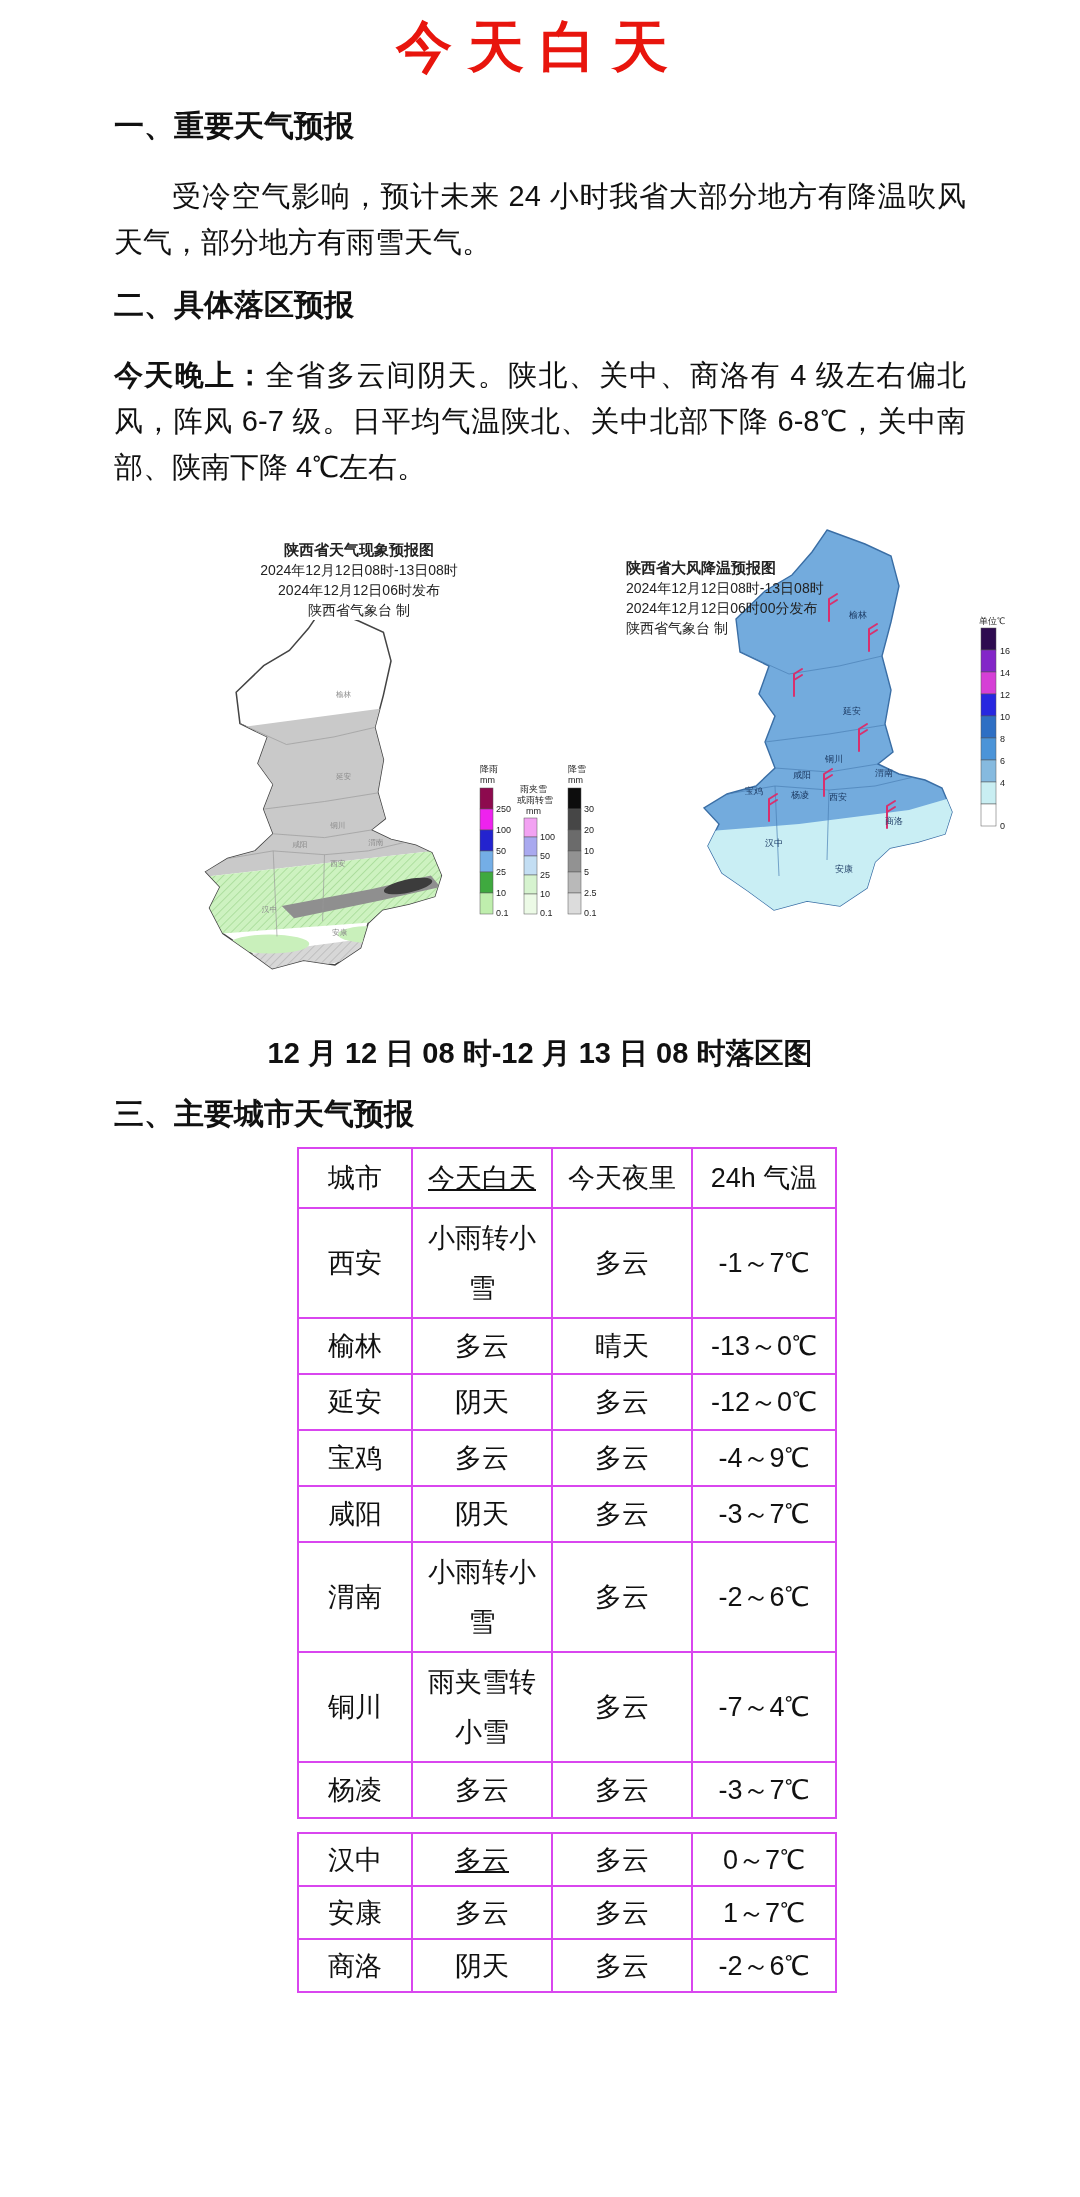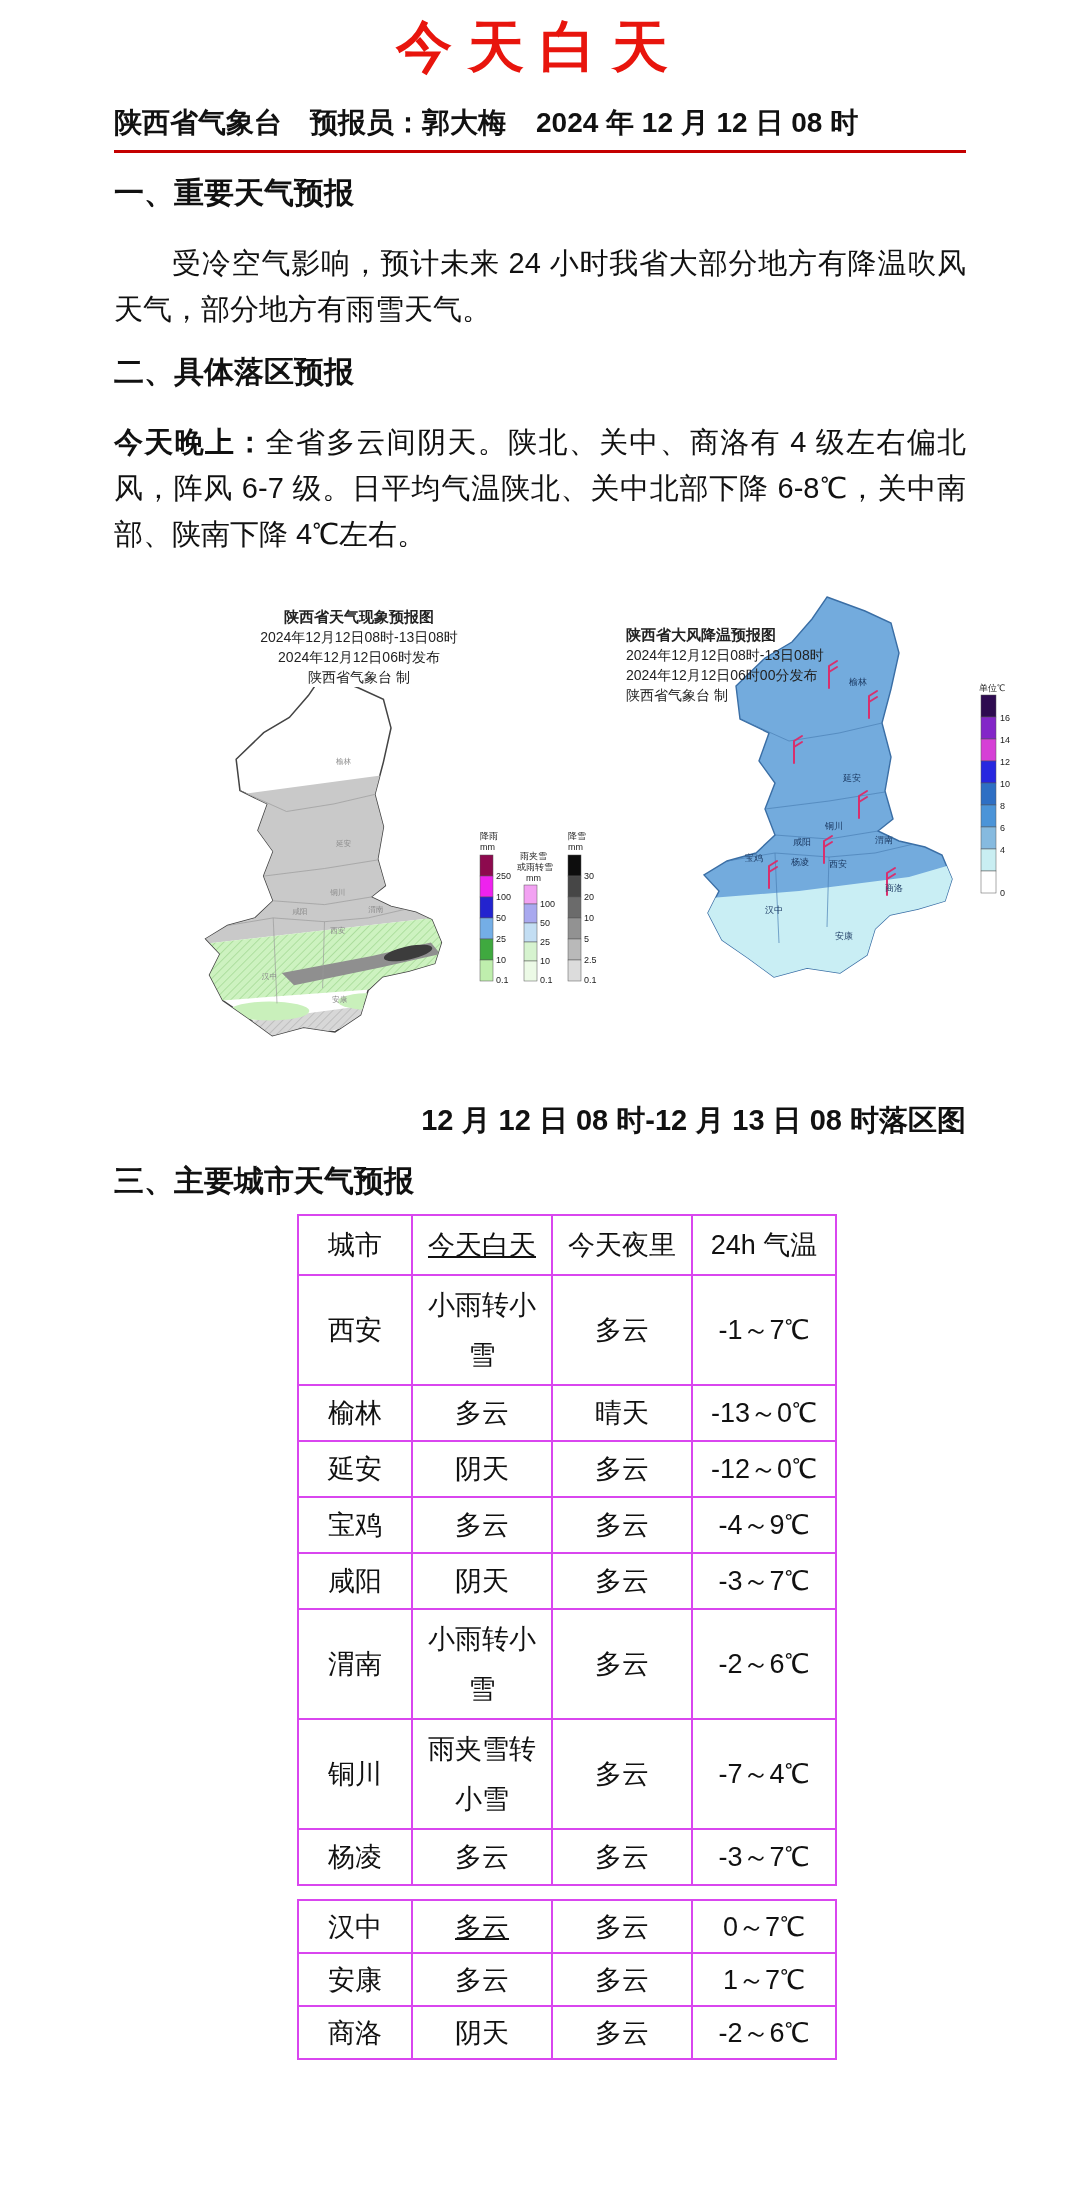--- a/index.html
+++ b/index.html
@@ -15,43 +15,40 @@
   p.body-text b{font-weight:bold;}
   .maps-row{display:flex;margin-left:50px;margin-top:26px;}
   .map-box{position:relative;}
   .map-box.left{width:455px;}
   .map-box.right{width:430px;}
   .map-titles{font-size:14px;line-height:20px;color:#222;}
   .map-titles.center{text-align:center;width:310px;margin-left:40px;margin-top:24px;}
   .map-titles.abs{position:absolute;top:42px;left:7px;text-align:left;width:235px;z-index:2;}
   .map-titles .t1{font-weight:bold;font-size:15px;}
   svg text{font-family:"Liberation Sans",sans-serif;}
-  .maps-caption{text-align:right;font-size:29px;font-weight:bold;margin:10px 0 6px 0;}
+  .maps-caption{text-align:center;font-size:29px;font-weight:bold;margin:10px 0 6px 0;}
   .wx-table{border-collapse:collapse;margin-left:183px;table-layout:fixed;}
   .wx-table td{border:2px solid #d946ef;text-align:center;vertical-align:middle;font-size:27px;padding:0 6px;line-height:50px;}
   .wx-table .c-city{width:100px;}
   .wx-table .c-day{width:126px;text-decoration:underline;}
   .wx-table .c-night{width:126px;}
   .wx-table .c-temp{width:130px;}
   .wx-table tr.hdr td{height:58px;font-size:27px;}
   .wx-table tr.h1 td{height:54px;}
   .wx-table tr.h2 td{height:108px;}
   .wx-table2{margin-top:13px;}
   .wx-table2 tr.h1 td{height:51px;}
 </style>
 </head>
 <body>
 
 <div class="page">
 
   <div class="doc-title">今天白天</div>
 
-  <div class="bulletin-header">
-    <span>陕西省气象台</span><span class="gap1">预报员：</span><span>郭大梅</span><span class="gap2">2024 年 12 月 12 日 08 时</span>
-  </div>
 
   <div class="sec-heading">一、重要天气预报</div>
   <p class="body-text indent">受冷空气影响，预计未来 24 小时我省大部分地方有降温吹风天气，部分地方有雨雪天气。</p>
 
   <div class="sec-heading">二、具体落区预报</div>
   <p class="body-text"><b>今天晚上：</b><span>全省多云间阴天。陕北、关中、商洛有 4 级左右偏北风，阵风 6-7 级。日平均气温陕北、关中北部下降 6-8℃，关中南部、陕南下降 4℃左右。</span></p>
 
   <div class="maps-row">
 
     <div class="map-box left">

